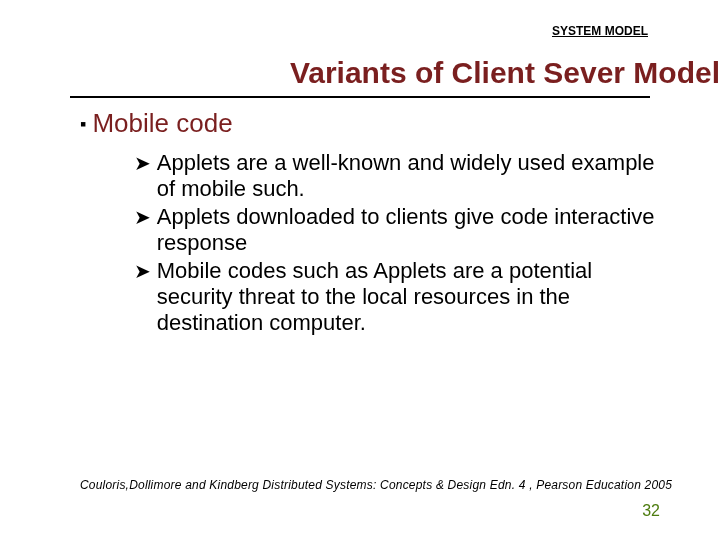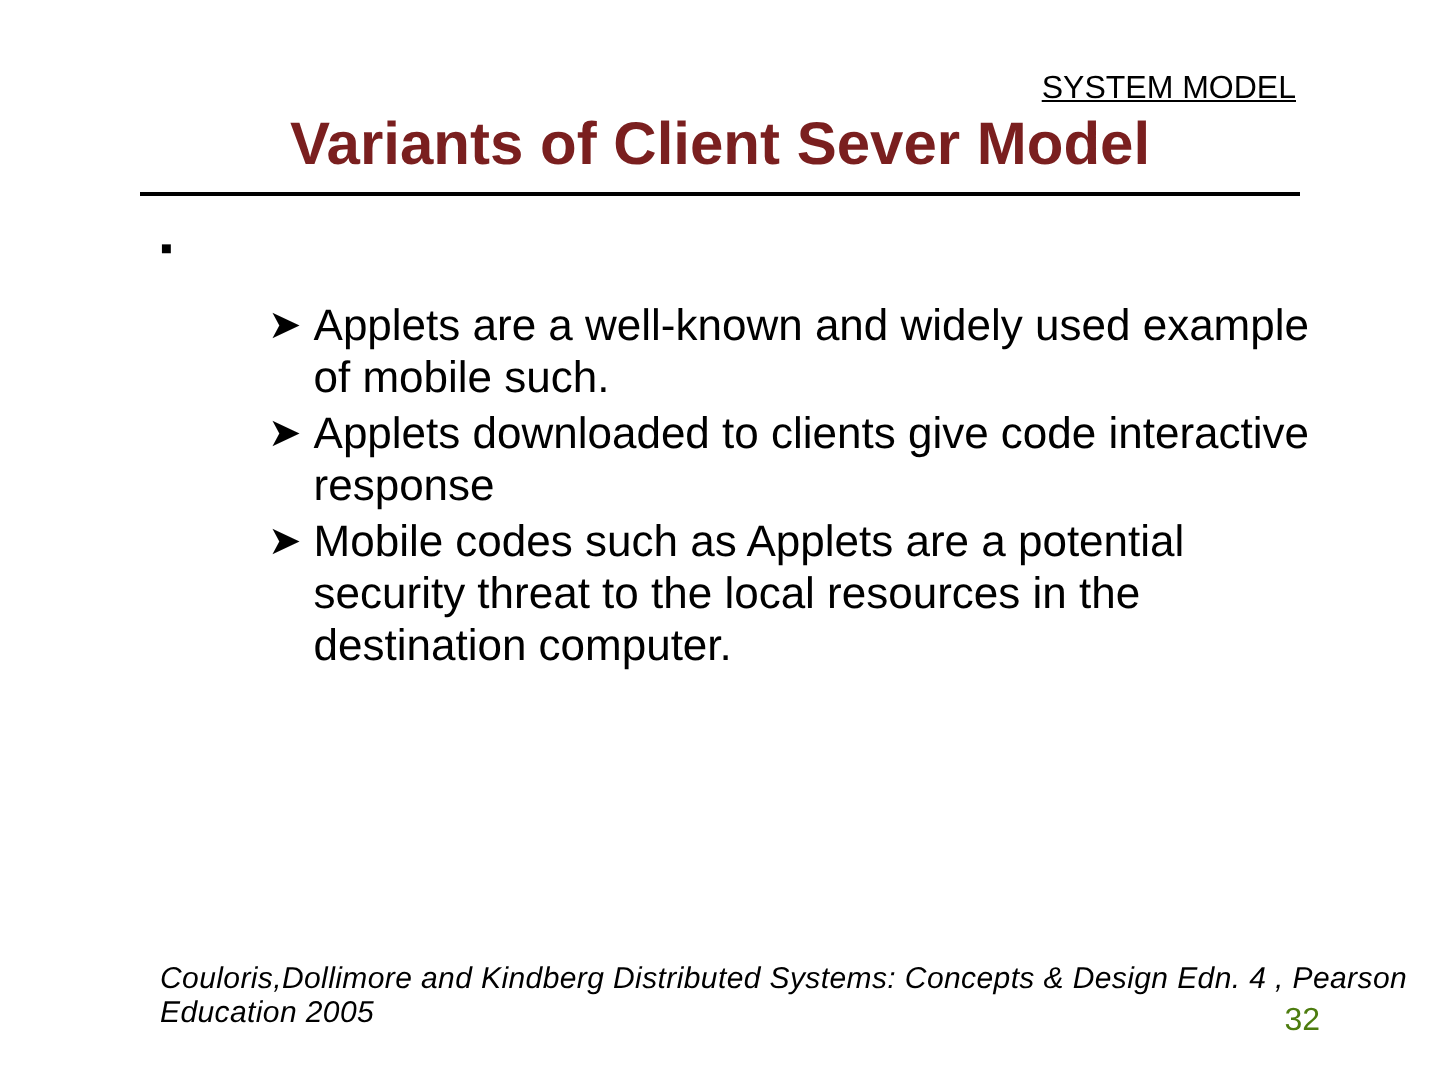--- a/index.html
+++ b/index.html
@@ -6,33 +6,33 @@
   body {
     width: 720px;
     height: 540px;
     background: #ffffff;
     font-family: Arial, Helvetica, sans-serif;
     position: relative;
     overflow: hidden;
   }
   .header-label {
     position: absolute;
-    top: 36px;
+    top: 24px;
     right: 72px;
-    font-weight: normal;
-    font-size: 16px;
+    font-weight: bold;
+    font-size: 12px;
     color: #000;
     text-decoration: underline;
   }
   .title {
     position: absolute;
     top: 56px;
     left: 0;
     width: 100%;
-    text-align: center;
+    text-align: right;
     font-size: 30px;
     font-weight: bold;
     color: #7a1f1f;
     font-family: Arial, sans-serif;
   }
   .title-rule {
     position: absolute;
     top: 96px;
     left: 70px;
     right: 70px;
@@ -74,23 +74,23 @@
     flex: 0 0 auto;
     margin-right: 6px;
     font-size: 20px;
     line-height: 26px;
   }
   .bullet-item .txt {
     flex: 1;
   }
   .footer-ref {
     position: absolute;
-    bottom: 25px;
+    bottom: 48px;
     left: 80px;
-    font-size: 15px;
+    font-size: 12px;
     font-style: italic;
     color: #000;
     letter-spacing: 0.2px;
   }
   .page-num {
     position: absolute;
     bottom: 20px;
     right: 60px;
     font-size: 16px;
     color: #4d7c0f;
@@ -101,20 +101,21 @@
 <body>
 
 <div class="header-label">SYSTEM MODEL</div>
 
 <div class="title">Variants of Client Sever Model</div>
 <div class="title-rule"></div>
 
 <div class="section">
   <div class="section-heading">
     <span class="bullet">▪</span>
+    <span>Mobile code</span>
   </div>
   <div class="bullets">
     <div class="bullet-item">
       <span class="arrow">➤</span>
       <span class="txt">Applets are a well-known and widely used example of mobile such.</span>
     </div>
     <div class="bullet-item">
       <span class="arrow">➤</span>
       <span class="txt">Applets downloaded to clients give code interactive response</span>
     </div>

